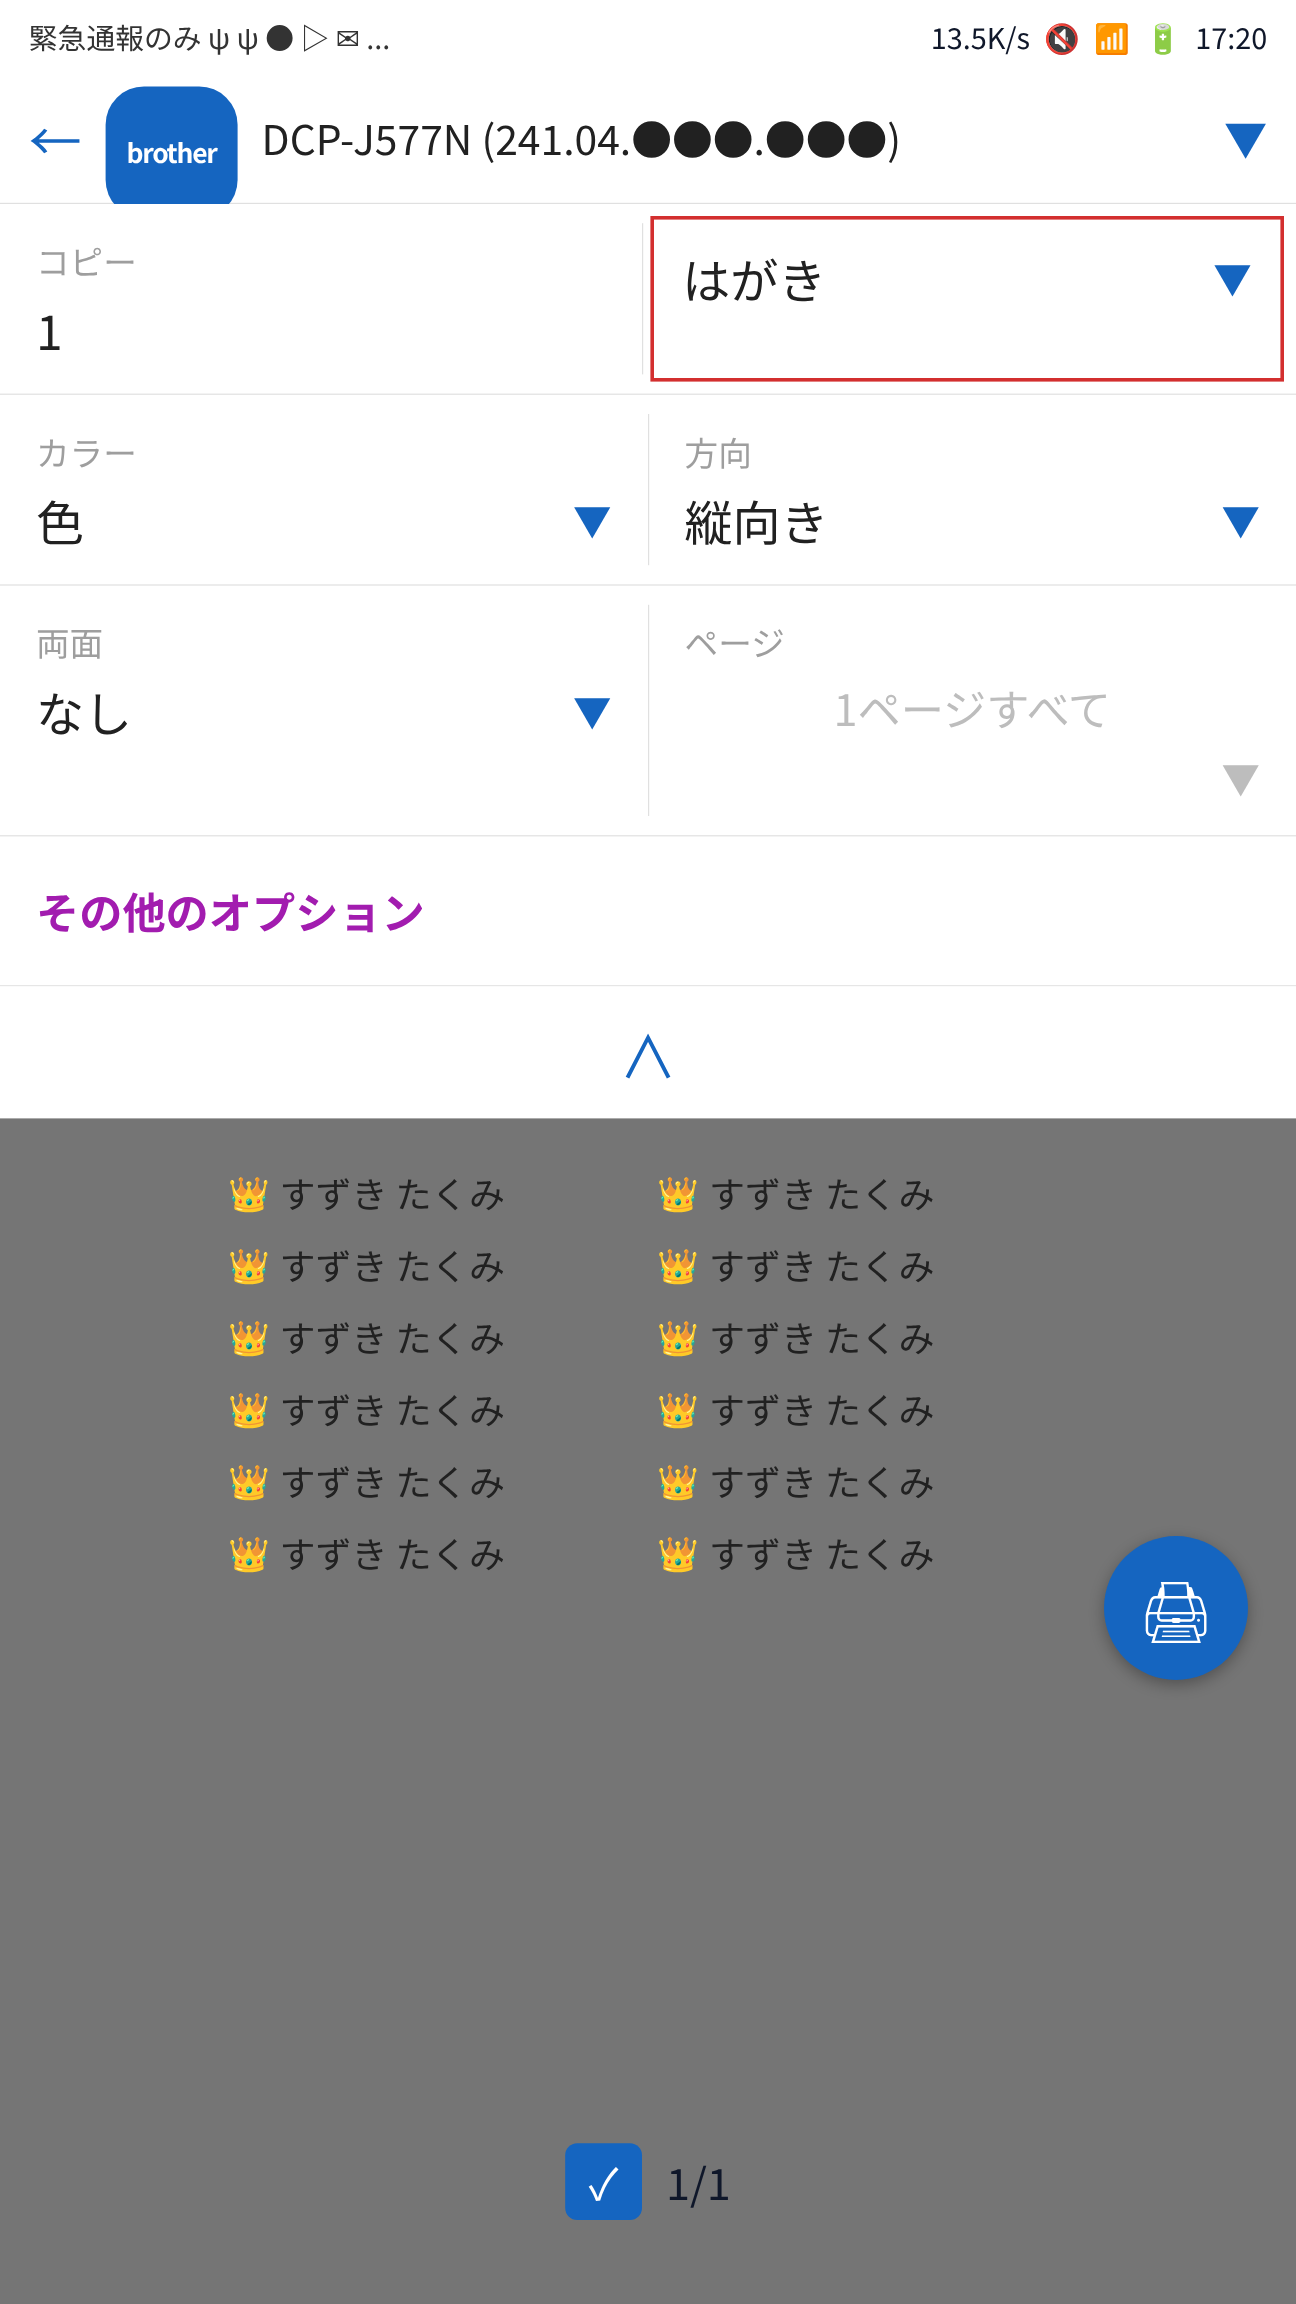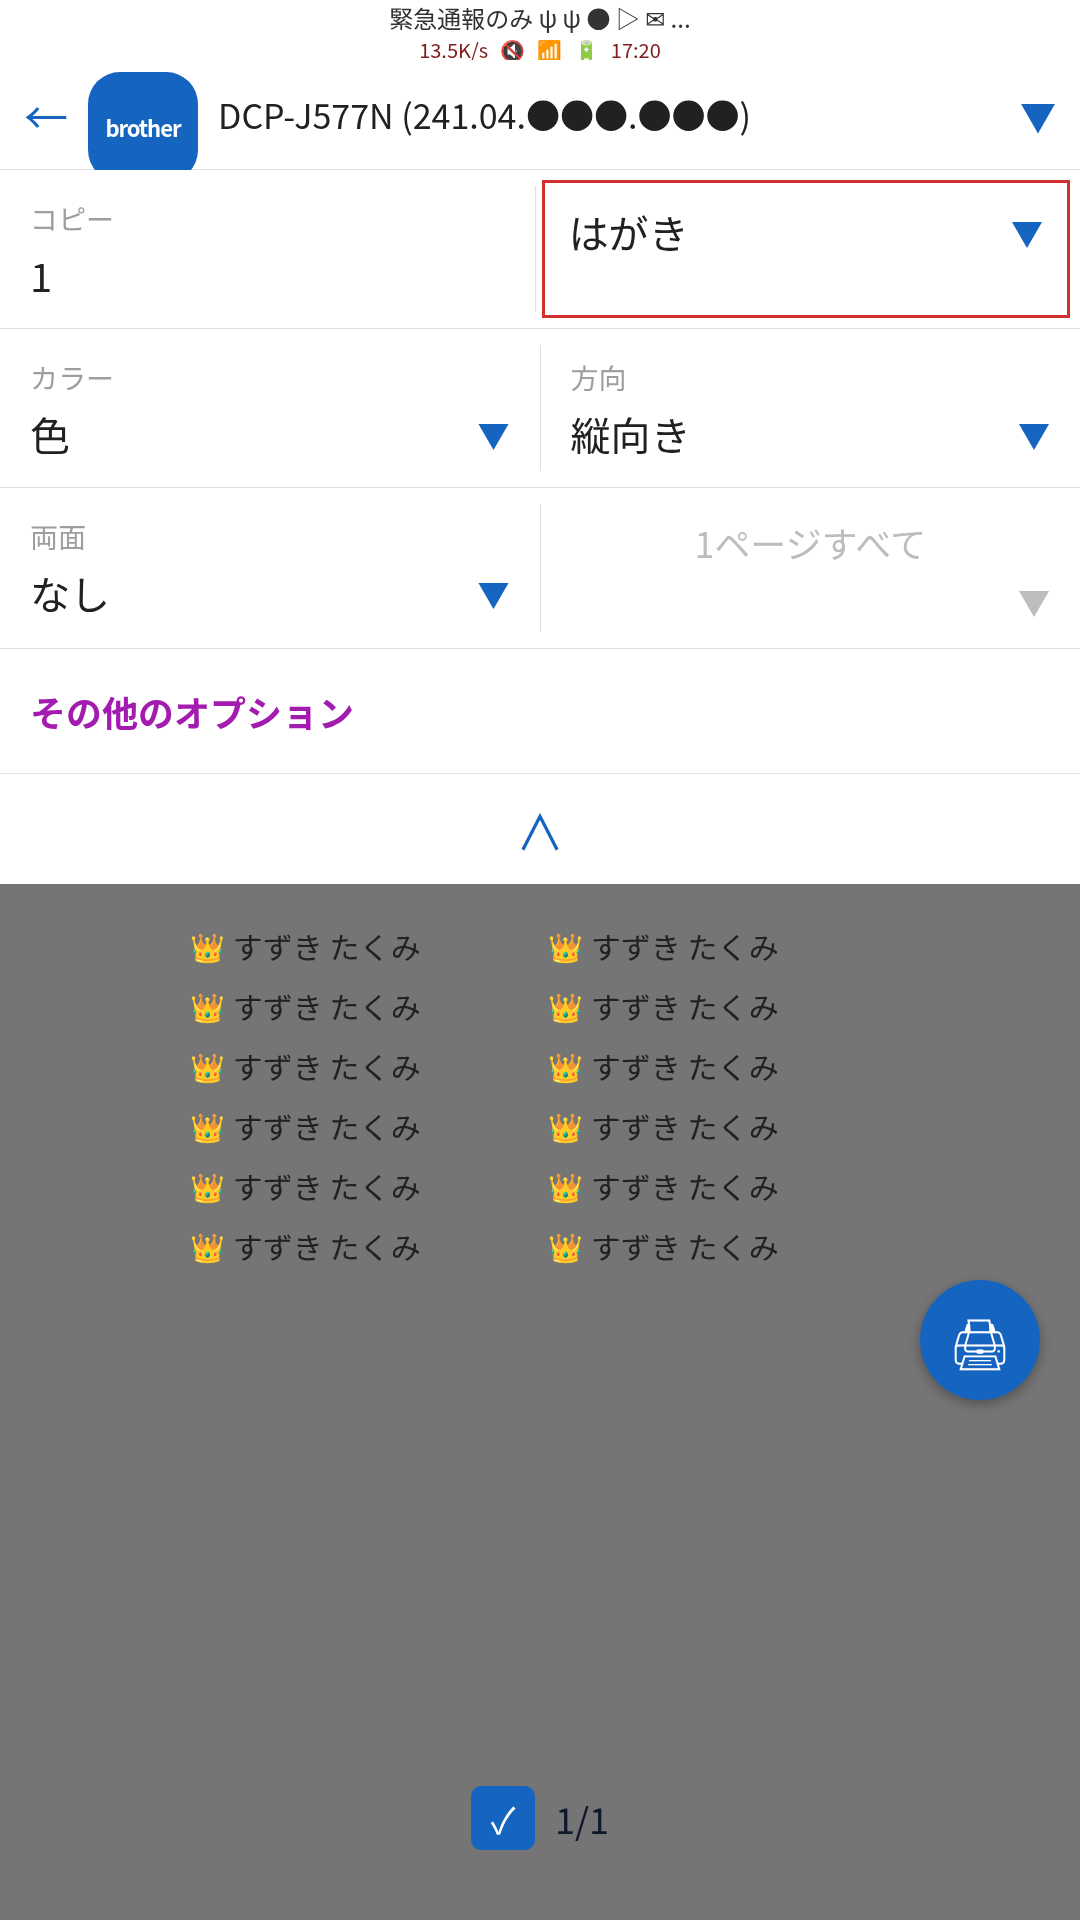--- a/index.html
+++ b/index.html
@@ -17,35 +17,34 @@
     
     .status-bar {
       width: 100%;
       height: 60px;
       background: #fff;
       display: flex;
       align-items: center;
       justify-content: space-between;
       padding: 0 24px;
       font-size: 26px;
-      flex-direction: column;
     }
     .status-left {
       display: flex;
       align-items: center;
       gap: 8px;
       color: #333;
       font-size: 24px;
     }
     .status-right {
       display: flex;
       align-items: center;
       gap: 12px;
-      color: #7f1d1d;
-      font-size: 20px;
+      color: #0f172a;
+      font-size: 24px;
     }
 
     
     .header {
       width: 100%;
       height: 110px;
       background: #fff;
       display: flex;
       align-items: center;
       padding: 0 24px;
@@ -331,20 +330,21 @@
         <div class="option-label">両面</div>
         <div class="option-value">
           <span>なし</span>
           <span class="down-arrow">▼</span>
         </div>
       </div>
 
       <div class="divider-vertical"></div>
 
       <div class="option-cell">
+        <div class="option-label">ページ</div>
         <div class="option-value-disabled">
           <span>1ページすべて</span>
           <span class="down-arrow-disabled">▼</span>
         </div>
       </div>
     </div>
 
     <div class="other-options">
       <span class="other-options-label">その他のオプション</span>
     </div>

